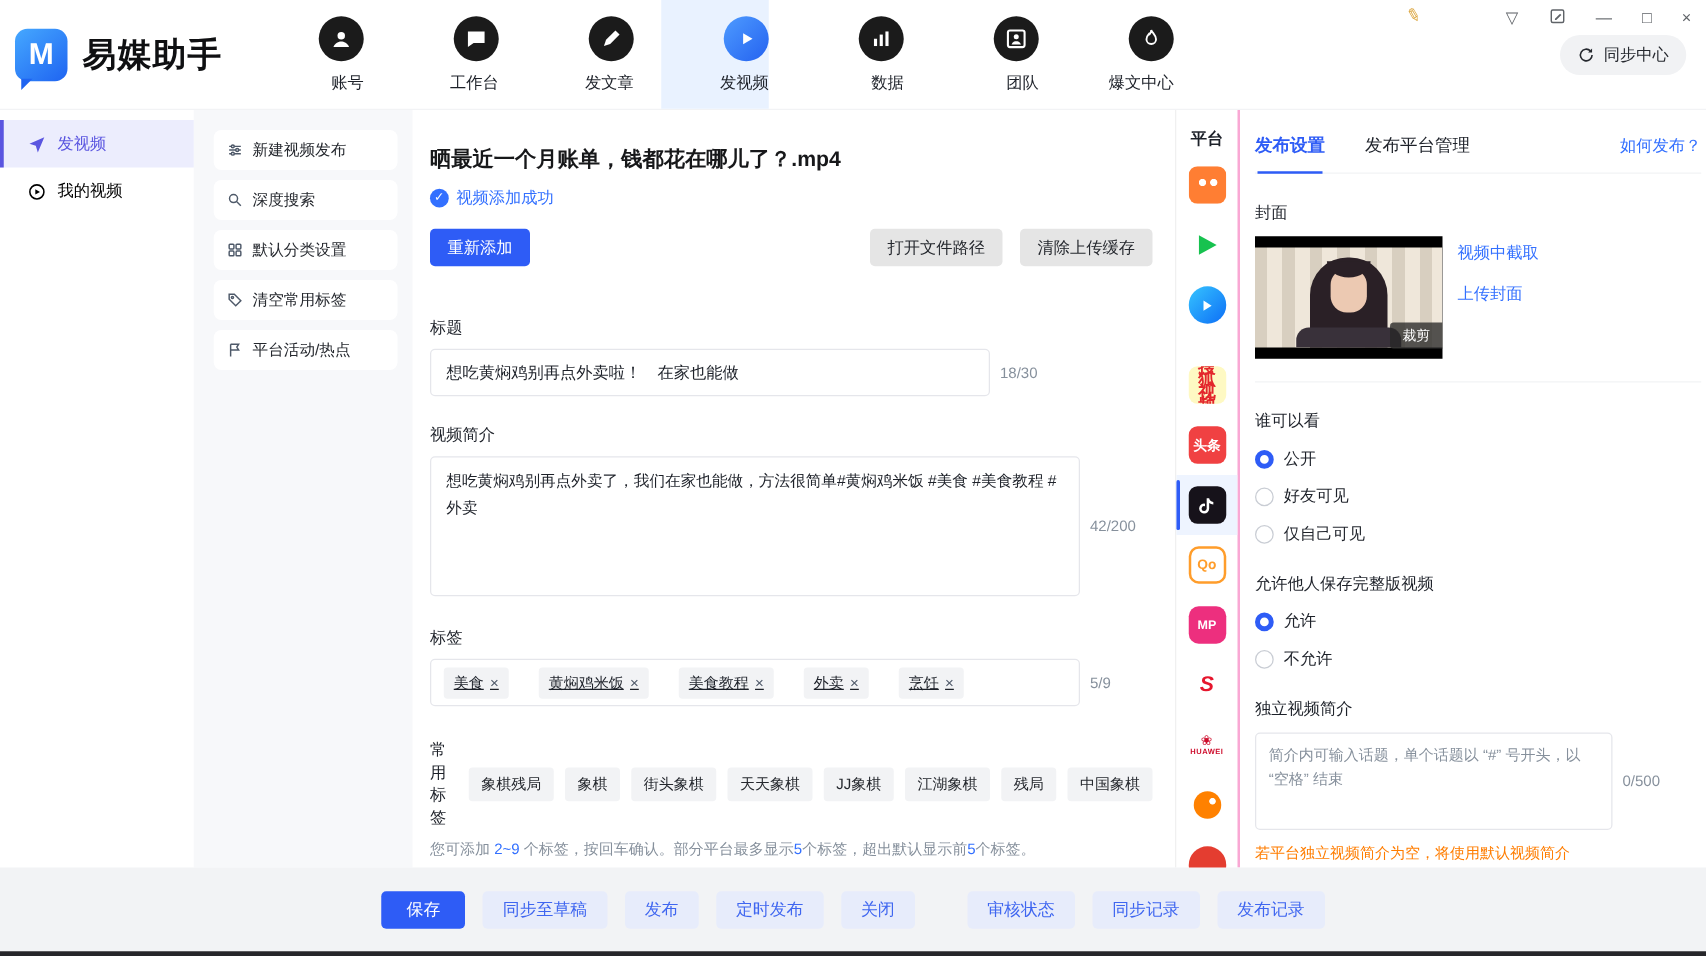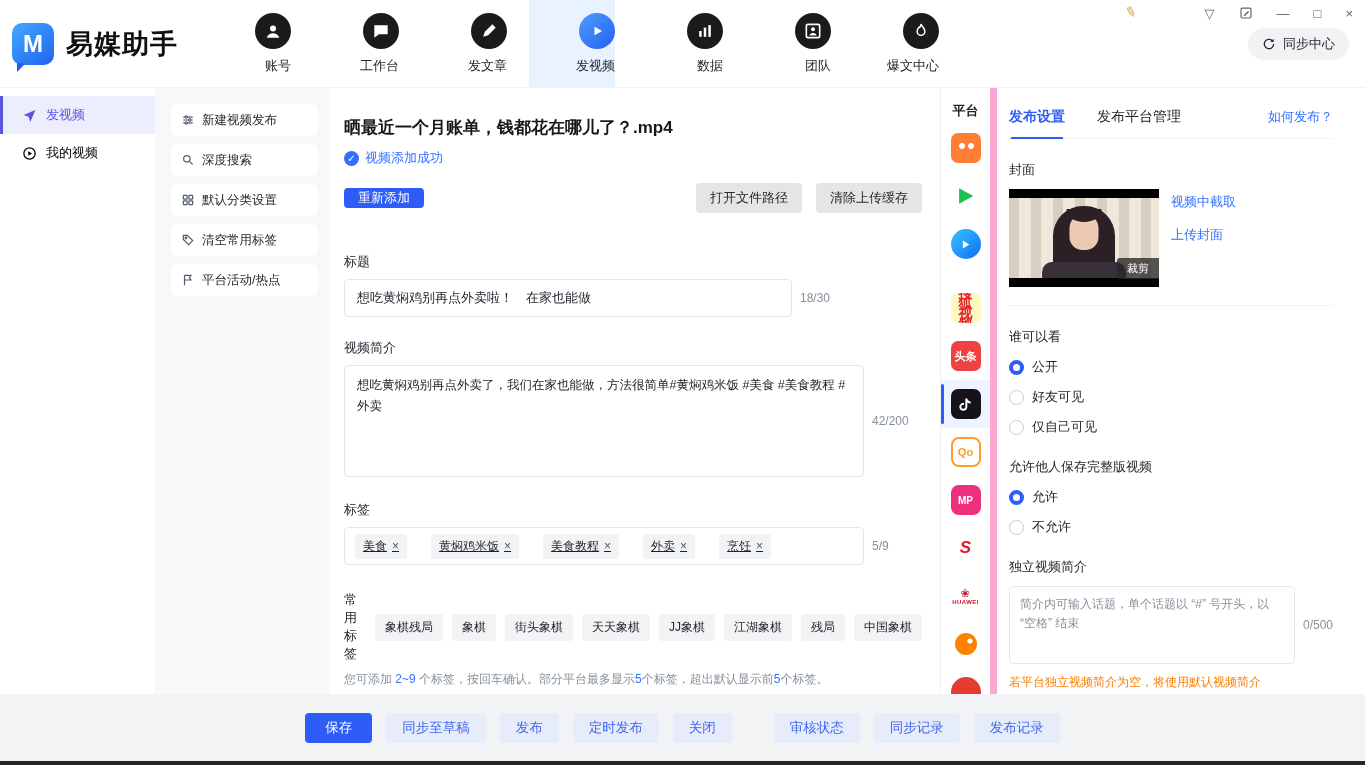--- a/index.html
+++ b/index.html
@@ -40,21 +40,21 @@
   
   .panel { width:175px; flex:0 0 175px; background:#f7f8fa; padding:16px 12px 0 16px; display:flex; flex-direction:column; gap:8px; }
   .panel-btn { height:32px; background:#fff; border:none; border-radius:6px; display:flex; align-items:center; gap:7px; padding:0 10px; font-size:12.5px; color:#25282e; cursor:pointer; text-align:left; white-space:nowrap; }
 
   
   .main { flex:1; min-width:0; padding:28px 18px 0 14px; overflow:hidden; }
   .file-title { font-size:17px; font-weight:700; color:#17181a; }
   .status-row { display:flex; align-items:center; gap:6px; margin-top:10px; color:#3370ff; }
   .check-ico { width:15px; height:15px; border-radius:50%; background:#3370ff; color:#fff; font-size:10px; display:flex; align-items:center; justify-content:center; }
   .actions-row { display:flex; align-items:center; margin-top:16px; width:578px; }
-  .btn-primary { background:#2e5cf6; color:#fff; border:none; border-radius:4px; height:20px; padding:0 14px; font-size:13px; cursor:pointer; }
+  .btn-primary { background:#2e5cf6; color:#fff; border:none; border-radius:4px; height:30px; padding:0 14px; font-size:13px; cursor:pointer; }
   .btn-gray { background:#e5e5e5; color:#25282e; border:none; border-radius:4px; height:30px; padding:0 14px; font-size:13px; cursor:pointer; }
   .actions-row .spacer { flex:1; }
   .btn-gray + .btn-gray { margin-left:14px; }
   .form-label { font-size:13px; color:#1d2129; }
   .mt-lg { margin-top:40px; } .mt-md { margin-top:22px; } .mt-tag { margin-top:24px; }
   .input-row, .textarea-row { display:flex; align-items:center; margin-top:8px; }
   .text-input { width:448px; height:38px; border:1px solid #e5e6eb; border-radius:4px; padding:0 12px; font-size:13px; color:#1d2129; font-family:inherit; outline:none; }
   .counter { margin-left:8px; color:#86909c; font-size:12px; white-space:nowrap; }
   .desc-textarea { width:520px; height:112px; border:1px solid #e5e6eb; border-radius:4px; padding:9px 12px; font-size:12.5px; color:#1d2129; resize:none; font-family:inherit; line-height:1.7; outline:none; }
   .tags-box { width:520px; min-height:38px; border:1px solid #e5e6eb; border-radius:4px; display:flex; align-items:center; gap:24px; padding:0 10px;text-decoration:underline; }
@@ -84,21 +84,21 @@
   .pi-qq { background:#fff; border:2px solid #ff9d2b; color:#ff9d2b; font-size:11px; border-radius:8px; }
   .pi-meipai { background:#ed2f7e; color:#fff; font-size:10px; border-radius:8px; }
   .pi-sina { background:#fff; color:#e6162d; font-size:17px; font-style:italic; }
   .pi-huawei { background:#fff; color:#ce0e2d; flex-direction:column; font-size:6px; letter-spacing:.4px; line-height:1; }
   .pi-huawei .flower { font-size:11px; }
   .pi-dayu { background:#fff; }
   .dayu-ball { width:22px; height:22px; border-radius:50%; background:radial-gradient(circle at 15px 8px,#fff 2.3px,#ff8100 2.9px); }
   .pi-more { border-radius:50%; background:#e43d30; }
 
   
-  .settings { width:375px; flex:0 0 375px; border-left:7px solid #f9a8d4; padding:0 32px 0 12px; overflow:hidden; }
+  .settings { width:375px; flex:0 0 375px; border-left:2px solid #f9a8d4; padding:0 4px 0 12px; overflow:hidden; }
   .tabs { display:flex; align-items:center; gap:32px; padding:20px 0 12px; border-bottom:1px solid #f2f3f5; }
   .tab { font-size:14px; color:#1d2129; cursor:pointer; position:relative; white-space:nowrap; }
   .tab.active { color:#2e5cf6; font-weight:700; }
   .tab.active::after { content:""; position:absolute; left:2px; right:2px; bottom:-13px; height:2px; background:#2e5cf6; }
   .how-link { margin-left:auto; color:#3370ff; font-size:13px; cursor:pointer; white-space:nowrap; }
   .sec-label { margin-top:22px; font-size:13px; color:#1d2129; }
   .cover-row { display:flex; margin-top:10px; gap:12px; }
   .thumb { width:150px; height:98px; flex:0 0 150px; background:#000; position:relative; display:flex; align-items:center; overflow:hidden; cursor:pointer; }
   .thumb-img { width:100%; height:80px; position:relative; overflow:hidden;
     background:repeating-linear-gradient(90deg,#d8cfc0 0 10px,#efe7da 10px 22px); }

